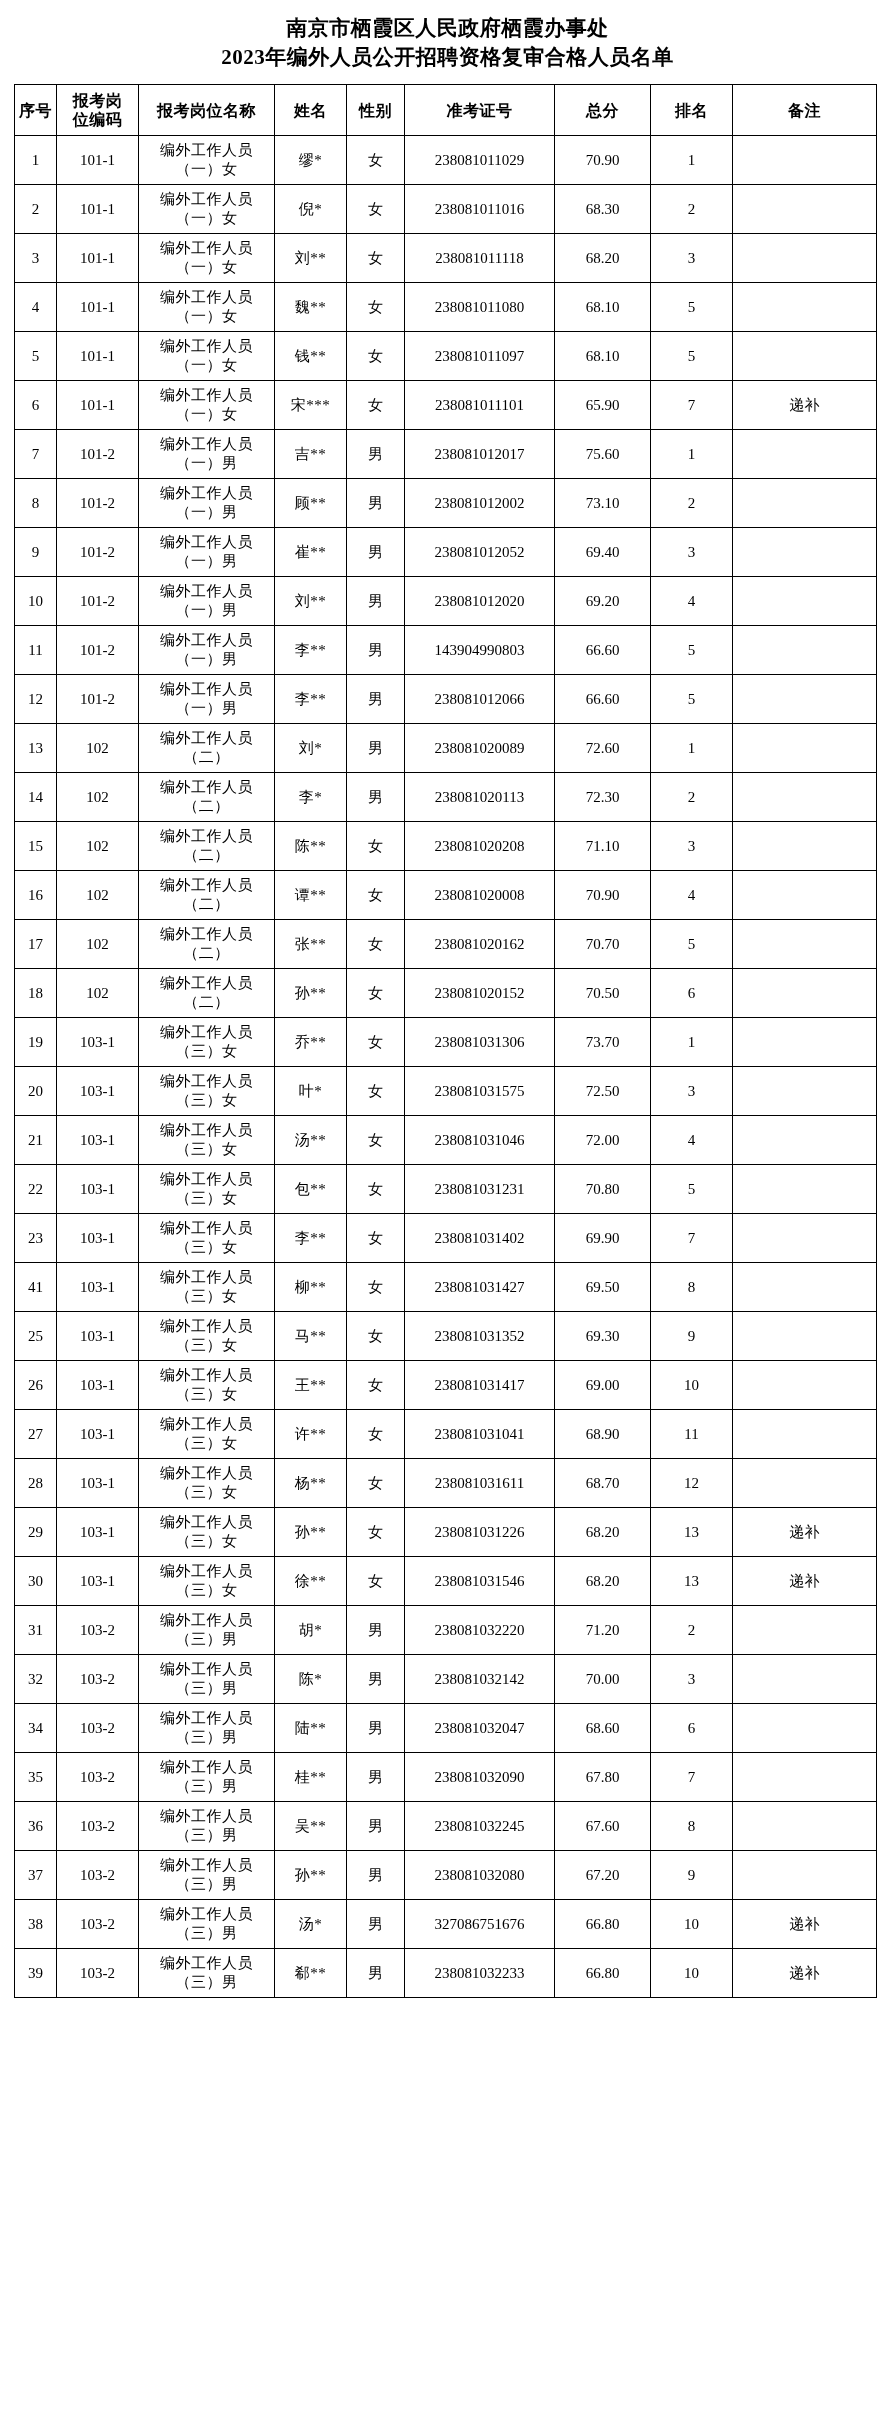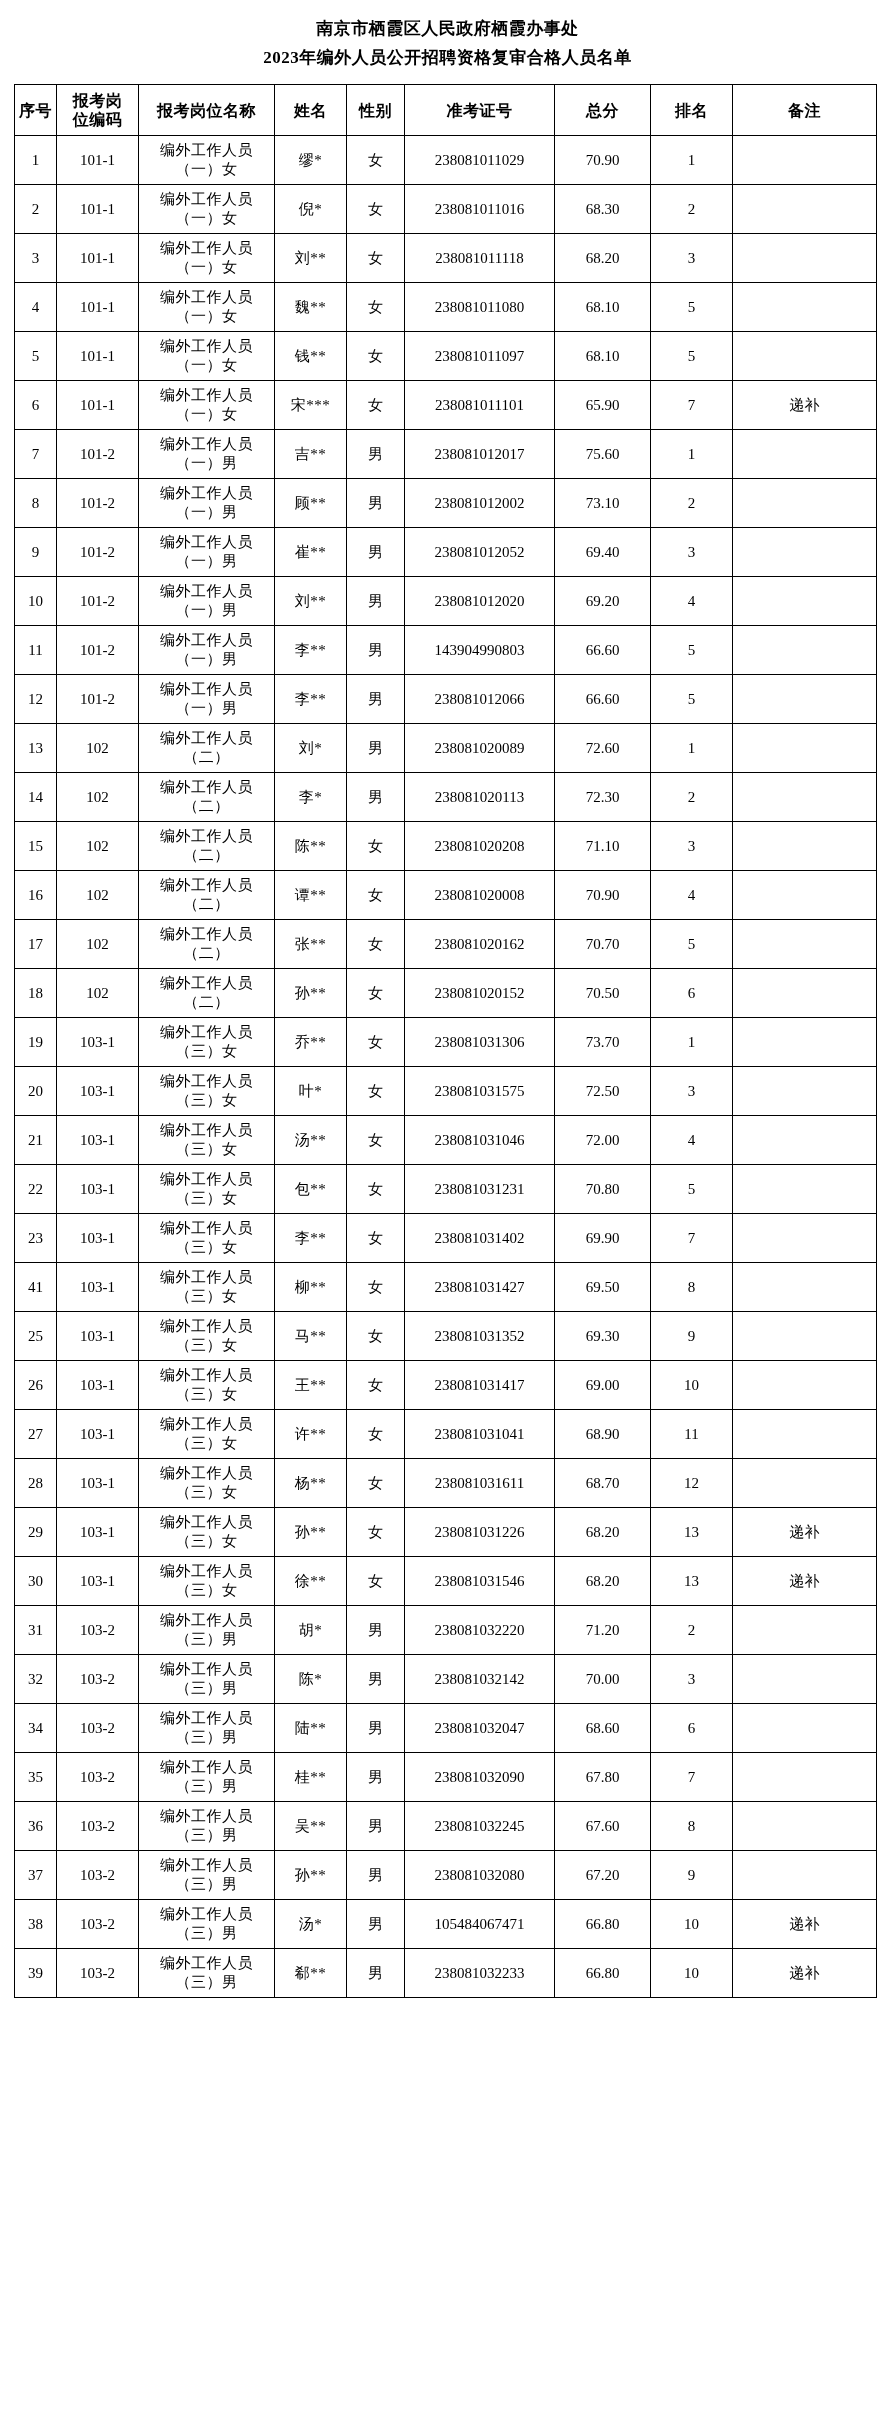--- a/index.html
+++ b/index.html
@@ -14,21 +14,21 @@
   }
   .page {
     width: 895px;
     box-sizing: border-box;
     padding: 10px 14px 14px 14px;
   }
   .doc-title {
     text-align: center;
     font-family: "Liberation Serif", "DejaVu Serif", serif;
     font-weight: bold;
-    font-size: 17px;
+    font-size: 21px;
     line-height: 29px;
     letter-spacing: 0.5px;
     margin: 4px 0 0 0;
   }
   .doc-title .line2 {
     display: block;
   }
   table.roster {
     border-collapse: collapse;
     width: 862px;
@@ -621,21 +621,21 @@
         </tr>
         <tr>
           <td>38</td>
           <td>103-2</td>
           <td class="post-cell">
             <span class="l1">编外工作人员</span>
             <span class="l2">（三）男</span>
           </td>
           <td class="name-cell">汤*</td>
           <td>男</td>
-          <td>105484067471</td>
+          <td>327086751676</td>
           <td>66.80</td>
           <td>10</td>
           <td>递补</td>
         </tr>
         <tr>
           <td>39</td>
           <td>103-2</td>
           <td class="post-cell">
             <span class="l1">编外工作人员</span>
             <span class="l2">（三）男</span>

